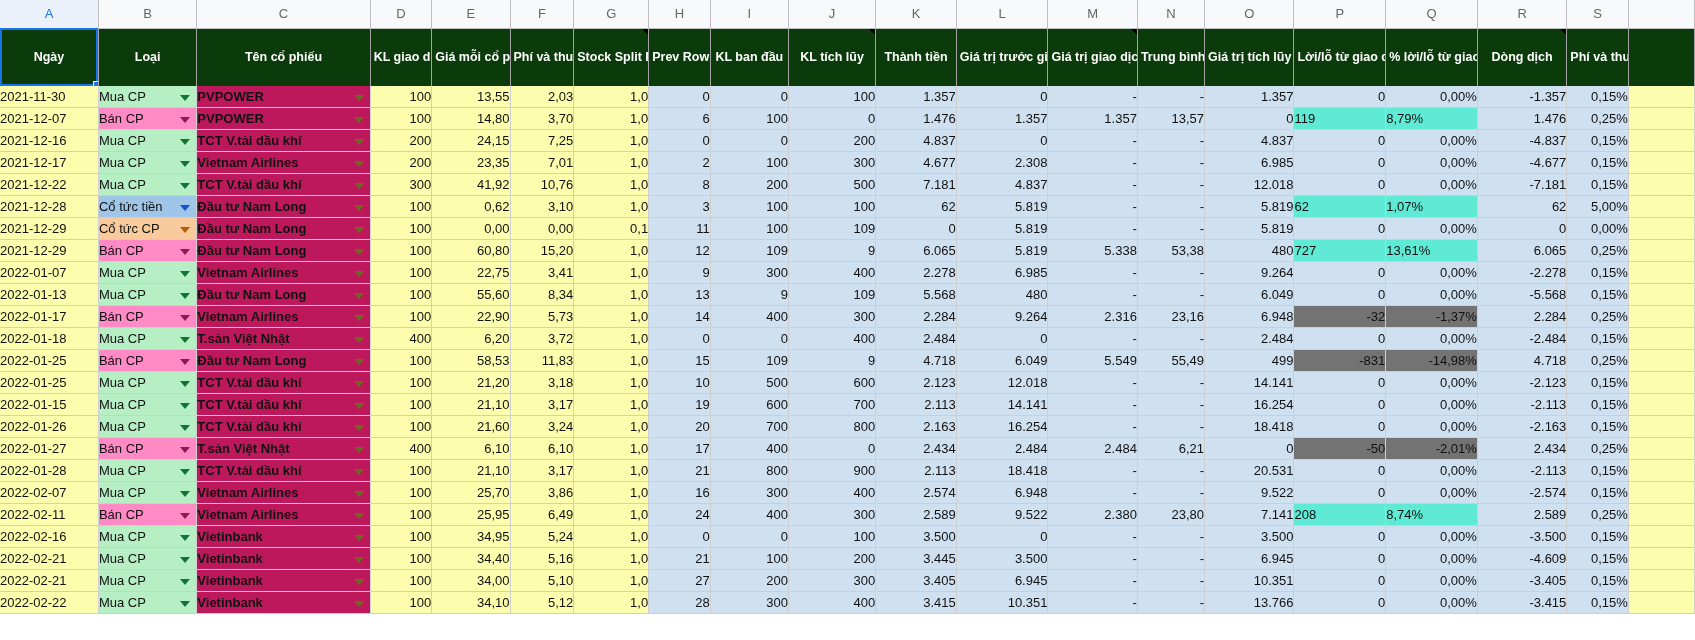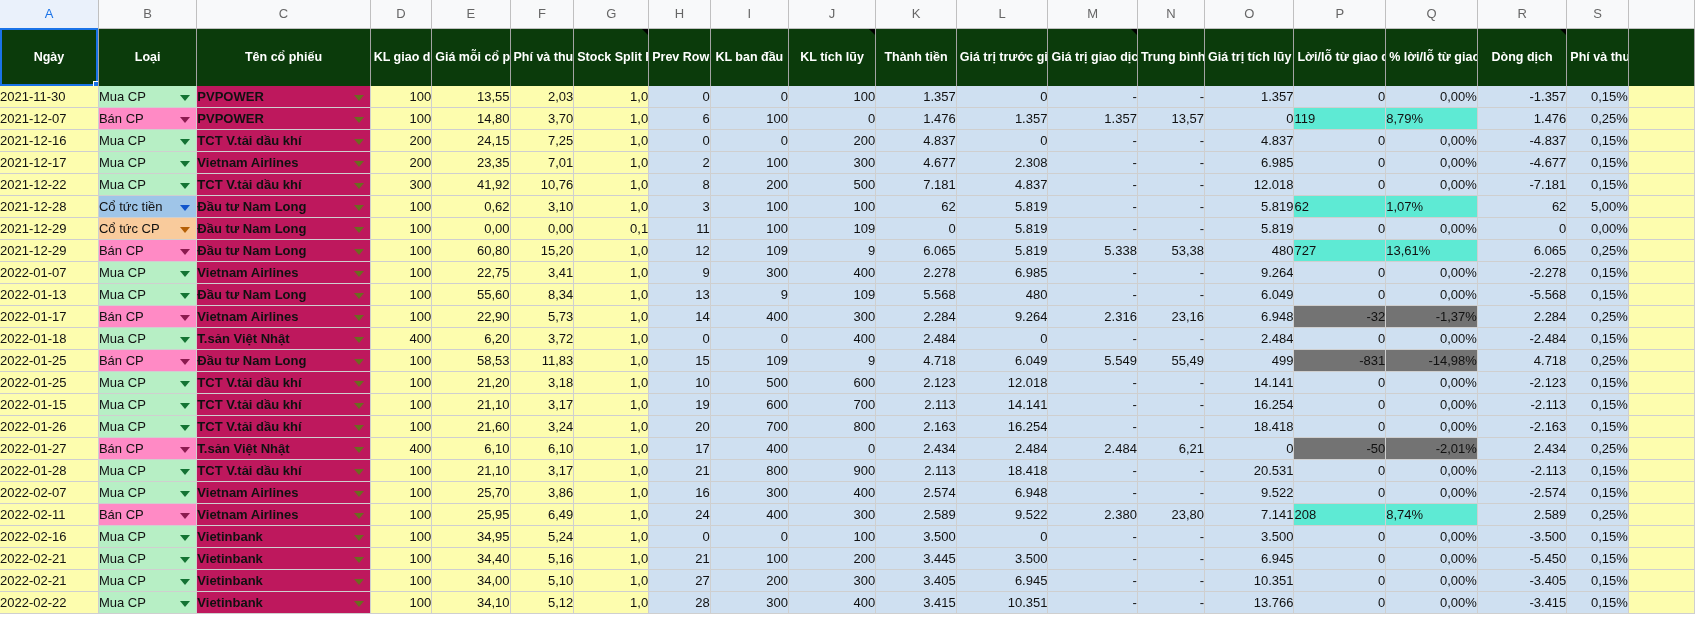--- a/index.html
+++ b/index.html
@@ -665,21 +665,21 @@
           <td class="blue">21</td>
           <td class="blue">100</td>
           <td class="blue">200</td>
           <td class="blue">3.445</td>
           <td class="blue">3.500</td>
           <td class="dash">-</td>
           <td class="dash">-</td>
           <td class="blue">6.945</td>
           <td class="blue">0</td>
           <td class="blue">0,00%</td>
-          <td class="blue">-5.450</td>
+          <td class="blue">-4.609</td>
           <td class="blue">0,15%</td>
           <td class="yellow"></td>
         </tr>
         <tr class="drow">
           <td class="date">2022-02-21</td>
           <td class="typecell" style="background: rgb(183, 239, 197);"><span>Mua CP</span><span class="arrow "></span></td>
           <td class="stock"><span>Vietinbank</span><span class="arrow gy"></span></td>
           <td class="yellow">100</td>
           <td class="yellow">34,00</td>
           <td class="yellow">5,10</td>

